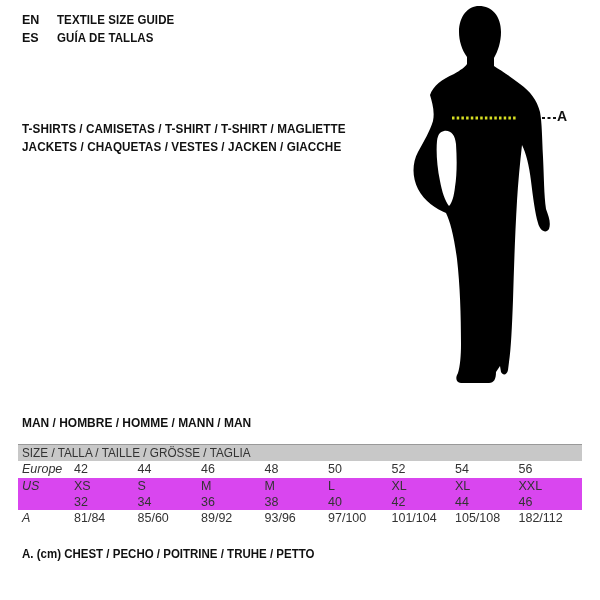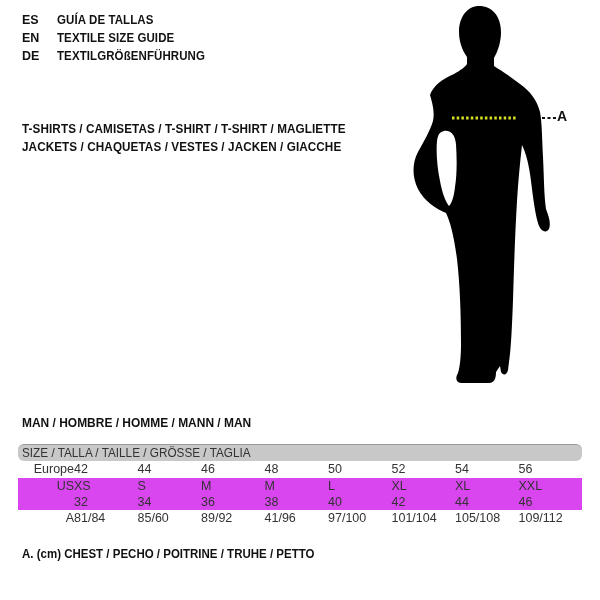--- a/index.html
+++ b/index.html
@@ -15,46 +15,42 @@
   
   .categories{position:absolute;left:22px;top:120px;}
   .cat-line{display:block;font-size:13px;font-weight:bold;line-height:18px;transform:scaleX(0.90);transform-origin:left center;white-space:nowrap;letter-spacing:0.1px;}
   
   .figure-wrap{position:absolute;left:410px;top:5px;width:165px;height:385px;}
   .measure-label{position:absolute;left:557px;top:108px;font-size:14px;font-weight:bold;color:#111;}
   
   .section-title{position:absolute;left:22px;top:415px;font-size:13px;font-weight:bold;transform:scaleX(0.92);transform-origin:left center;white-space:nowrap;}
   
   .size-table{position:absolute;left:18px;top:444px;width:564px;font-size:12.5px;color:#333;}
-  .thead{background:#c8c8c8;border-top:1px solid #999;line-height:16px;height:16px;padding-left:4px;color:#333;white-space:nowrap;border-radius:6px;}
+  .thead{background:#c8c8c8;border-top:1px solid #999;line-height:16px;height:16px;padding-left:4px;color:#333;white-space:nowrap;}
   .thead-inner{display:inline-block;transform:scaleX(0.94);transform-origin:left center;}
   .trow{display:flex;line-height:17px;height:17px;}
   .trow.band{background:#d946ef;height:16px;line-height:16px;}
-  .tlabel{flex:0 0 52px;text-align:right;padding-left:4px;}
+  .tlabel{flex:0 0 52px;text-align:left;padding-left:4px;font-style:italic;}
   .tcell{flex:1 1 0;text-align:left;}
   
   .footnote{position:absolute;left:22px;top:547px;font-size:12.5px;font-weight:bold;color:#111;transform:scaleX(0.92);transform-origin:left center;white-space:nowrap;}
 </style>
 </head>
 <body>
 
 <div id="page">
 
   <div class="lang-block">
     <div class="lang-row">
-      <span class="lang-code">ES</span>
-      <span class="lang-label">GUÍA DE TALLAS</span>
-    </div>
-    <div class="lang-row">
       <span class="lang-code">EN</span>
       <span class="lang-label">TEXTILE SIZE GUIDE</span>
     </div>
     <div class="lang-row">
-      <span class="lang-code">DE</span>
-      <span class="lang-label">TEXTILGRÖßENFÜHRUNG</span>
+      <span class="lang-code">ES</span>
+      <span class="lang-label">GUÍA DE TALLAS</span>
     </div>
   </div>
 
   <div class="categories">
     <span class="cat-line">T-SHIRTS / CAMISETAS / T-SHIRT / T-SHIRT / MAGLIETTE</span>
     <span class="cat-line">JACKETS / CHAQUETAS / VESTES / JACKEN / GIACCHE</span>
   </div>
 
   <div class="figure-wrap">
     <svg width="165" height="385" viewBox="0 0 165 385" xmlns="http://www.w3.org/2000/svg">
@@ -145,23 +141,23 @@
       <div class="tcell">40</div>
       <div class="tcell">42</div>
       <div class="tcell">44</div>
       <div class="tcell">46</div>
     </div>
     <div class="trow">
       <div class="tlabel">A</div>
       <div class="tcell">81/84</div>
       <div class="tcell">85/60</div>
       <div class="tcell">89/92</div>
-      <div class="tcell">41/96</div>
+      <div class="tcell">93/96</div>
       <div class="tcell">97/100</div>
       <div class="tcell">101/104</div>
       <div class="tcell">105/108</div>
-      <div class="tcell">109/112</div>
+      <div class="tcell">182/112</div>
     </div>
   </div>
 
   <div class="footnote">A. (cm) CHEST / PECHO / POITRINE / TRUHE / PETTO</div>
 
 </div>
 
 </body></html>

